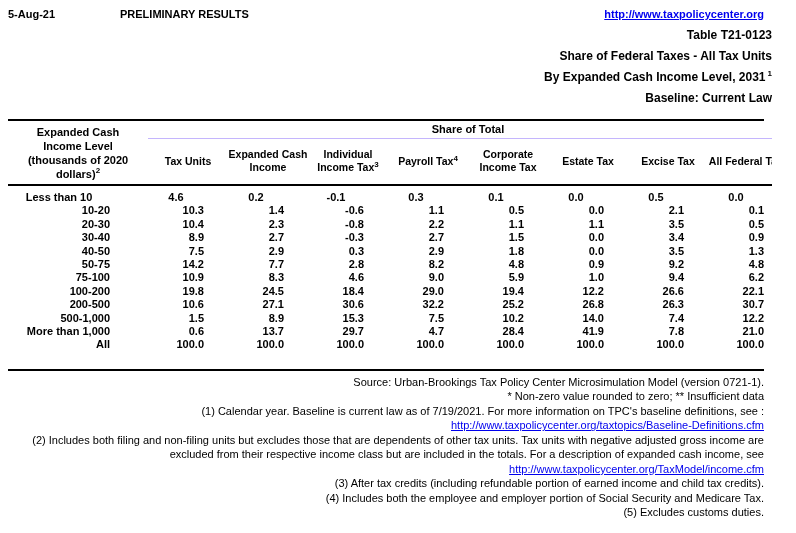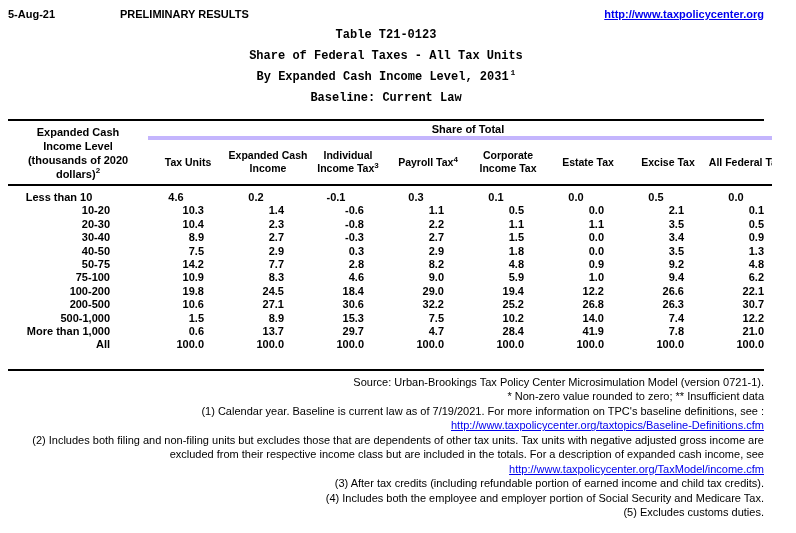--- a/index.html
+++ b/index.html
@@ -4,32 +4,32 @@
 <style>
   * { box-sizing: border-box; }
   html,body { margin:0; padding:0; background:#ffffff; }
   body { font-family:"Liberation Sans","DejaVu Sans",sans-serif; color:#000; }
   .page { position:relative; width:772px; height:533px; background:#fff; overflow:hidden; }
 
   .topbar { display:flex; align-items:flex-start; padding:8px 8px 0 8px; font-size:11px; font-weight:bold; }
   .topbar .date { width:112px; }
   .topbar a { margin-left:auto; color:#0000ee; text-decoration:underline; }
 
-  .titles { text-align:center; font-weight:bold; font-size:12px; line-height:21px; margin-top:5px;font-family:Liberation Mono, monospace; }
+  .titles { text-align:right; font-weight:bold; font-size:12px; line-height:21px; margin-top:5px; }
   sup { font-size:8px; vertical-align:super; line-height:0; }
   .titles sup { margin-left:2px; }
 
   .dblrule { margin:10px 8px 0 8px; height:2px; border-top:1px solid #000; border-bottom:1px solid #000; }
 
   table { width:780px; margin:0 8px; border-collapse:collapse; table-layout:fixed; }
   col.c0 { width:140px; }
   col.cd { width:80px; }
   thead th { font-weight:bold; vertical-align:middle; }
   th.corner { border-bottom:2px solid #000; padding:2px 12px; font-size:11px; line-height:14px; }
-  th.share { border-bottom:4px solid #c4b5fd; height:17px; font-size:11px; padding:0; }
+  th.share { border-bottom:1px solid #c4b5fd; height:17px; font-size:11px; padding:0; }
   tr.cols th { border-bottom:2px solid #000; height:47px; font-size:10.5px; line-height:13px; padding:0; }
   tbody th { font-weight:bold; text-align:right; padding:0 38px 0 0; font-size:11px; line-height:13.4px; white-space:nowrap; }
   tbody td { font-weight:bold; text-align:right; padding:0 24px 0 0; font-size:11px; line-height:13.4px; }
   tbody tr:first-child th, tbody tr:first-child td { padding-top:5px;text-align:center; }
 
   .bottomrule { margin:17px 8px 0 8px; border-top:2px solid #000; }
 
   .footnotes { margin:4px 8px 0 8px; font-size:11px; line-height:14.5px;text-align:right; }
   .footnotes div { margin:0; }
   .footnotes a { color:#0000ee; text-decoration:underline; }

